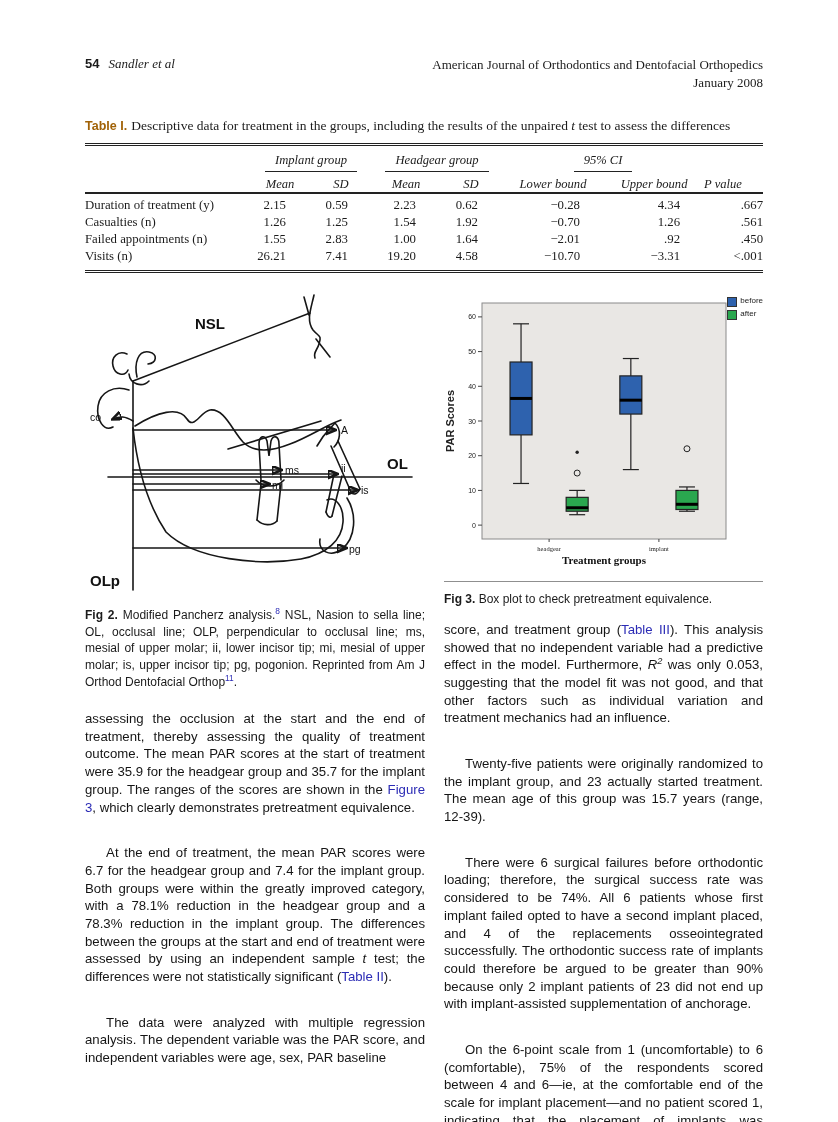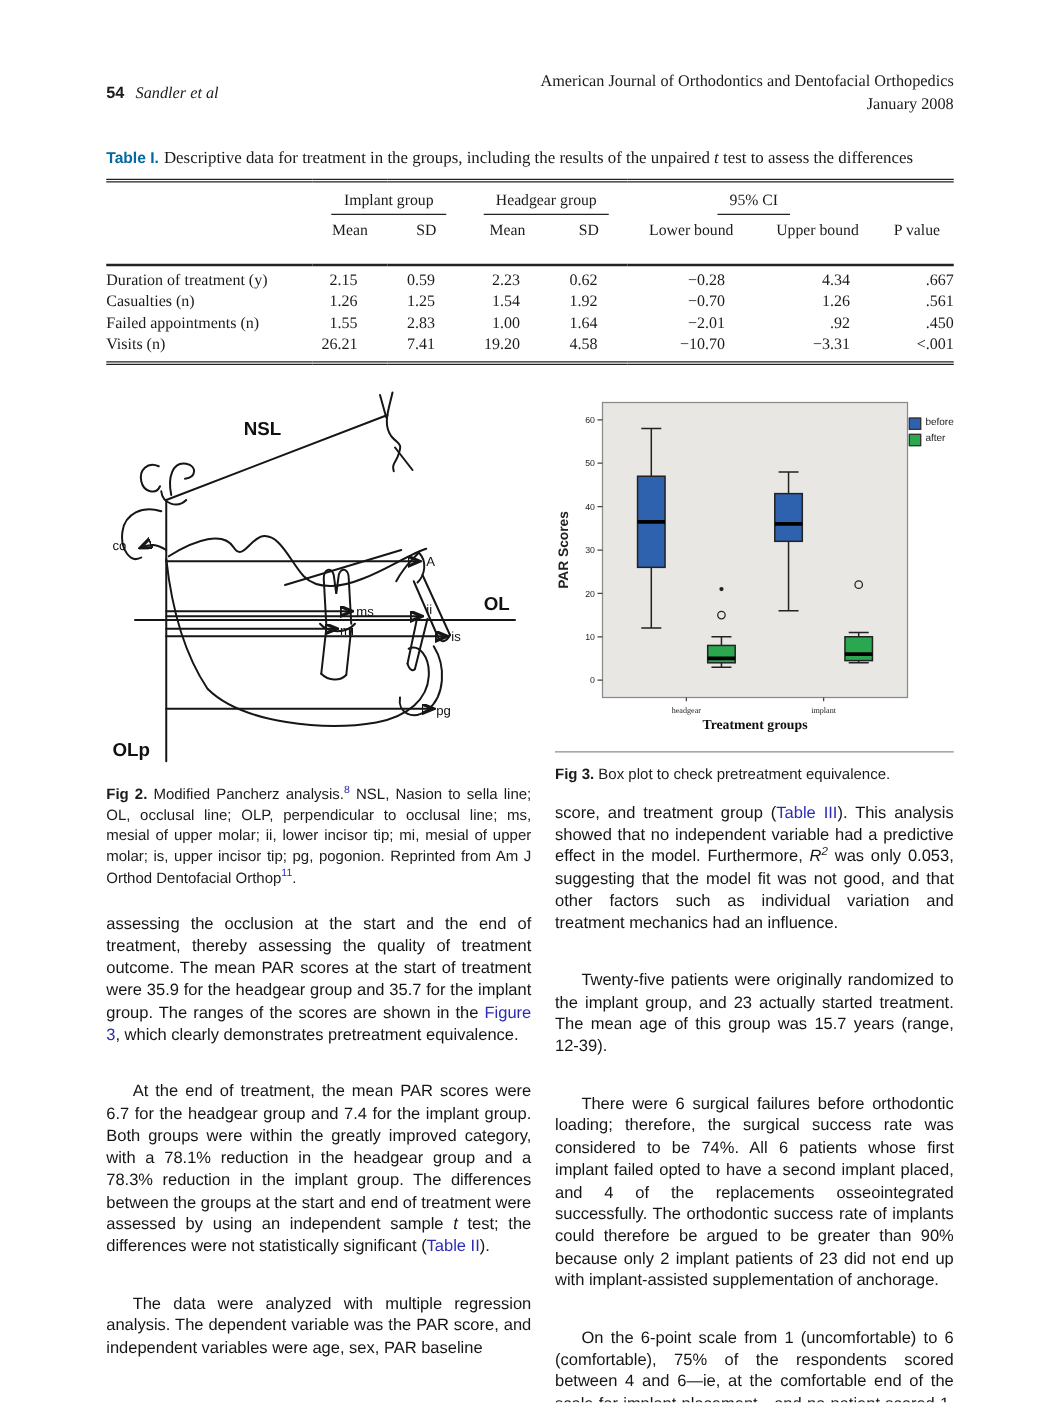--- a/index.html
+++ b/index.html
@@ -1,37 +1,37 @@
 <!DOCTYPE html>
 <html><head>
 <meta charset="utf-8">
 <style>
   html,body{margin:0;padding:0;background:#fff;}
   .page{width:838px;height:1122px;position:relative;box-sizing:border-box;
         padding:56px 75px 0 85px;background:#fff;color:#1b1b1b;overflow:hidden;}
 
   
-  .pg-header{display:flex;justify-content:space-between;align-items:center;
+  .pg-header{display:flex;justify-content:space-between;align-items:flex-start;
              font-family:"Liberation Serif",serif;font-size:13px;}
   .pg-left{display:flex;align-items:baseline;}
   .pg-num{font-family:"Liberation Sans",sans-serif;font-weight:bold;margin-right:9px;}
   .authors{font-style:italic;}
   .journal{text-align:right;line-height:1.4;}
 
   
   .tbl-caption{margin-top:26px;font-family:"Liberation Serif",serif;font-size:13.5px;}
-  .tbl-caption .lbl{font-family:"Liberation Sans",sans-serif;font-weight:bold;color:#0369a1;font-size:12.5px;margin-right:4px;}
+  .tbl-caption .lbl{font-family:"Liberation Sans",sans-serif;font-weight:bold;color:#a16207;font-size:12.5px;margin-right:4px;}
   table.t1{border-collapse:collapse;table-layout:fixed;width:678px;margin-top:9px;
            font-family:"Liberation Serif",serif;font-size:12.8px;
            border-top:3px double #222;border-bottom:3px double #222;}
-  table.t1 thead th{font-weight:normal;font-size:12.6px;}
+  table.t1 thead th{font-style:italic;font-weight:normal;font-size:12.6px;}
   .grp-row th{padding-top:7px;text-align:center;vertical-align:bottom;}
   .grp-row .rule{display:inline-block;border-bottom:1px solid #222;padding:0 10px 3px;}
-  .sub-row th{padding:4px 0 19px;text-align:center;}
-  .sub-row th:last-child{text-align:center;}
+  .sub-row th{padding:4px 0 0;text-align:center;}
+  .sub-row th:last-child{text-align:left;}
   table.t1 tbody th{font-weight:normal;text-align:left;padding:1px 0;}
   table.t1 tbody td{text-align:right;padding:1px 24px 1px 0;}
   table.t1 tbody td:last-child{padding-right:0;}
   table.t1 tbody tr:first-child th,table.t1 tbody tr:first-child td{border-top:2px solid #222;padding-top:4px;}
   table.t1 tbody tr:last-child th,table.t1 tbody tr:last-child td{padding-bottom:6px;}
 
   
   .figures{display:flex;gap:19px;margin-top:20px;}
   .col-l{width:340px;}
   .col-r{width:339px;}
@@ -39,21 +39,21 @@
   .fig2-svg text{font-family:"Liberation Sans",sans-serif;fill:#111;}
   .fig2-svg .lbl-big{font-size:15px;font-weight:bold;}
   .fig2-svg .lbl-sm{font-size:10.5px;}
   .caption{font-family:"Liberation Sans",sans-serif;font-size:12px;line-height:1.38;
            text-align:justify;margin-top:10px;}
   .caption sup,.bodycol sup{font-size:70%;line-height:0;}
   .seg-bold{font-weight:bold;}
   .seg-italic{font-style:italic;}
   .seg-link{color:#2b2bb5;}
   .fig3{position:relative;}
-  .bp-legend{position:absolute;top:20px;right:0;font-family:"Liberation Sans",sans-serif;
+  .bp-legend{position:absolute;top:2px;right:0;font-family:"Liberation Sans",sans-serif;
              font-size:8px;line-height:1.6;color:#222;}
   .bp-legend .it{display:flex;align-items:center;gap:3px;}
   .bp-legend .sq{width:8px;height:8px;border:1px solid #333;display:inline-block;}
   .fig3-caption{border-top:1px solid #8f8f8f;margin-top:7px;padding-top:9px;text-align:left;}
 
   .bodycol{font-family:Liberation Sans, sans-serif;font-size:13.2px;line-height:1.34;
            text-align:justify;color:#151515;}
   .bodycol p{margin:0;}
   .bodycol p.ind{text-indent:1.6em;margin-top:28px;}
   .body-l{margin-top:20px;}

